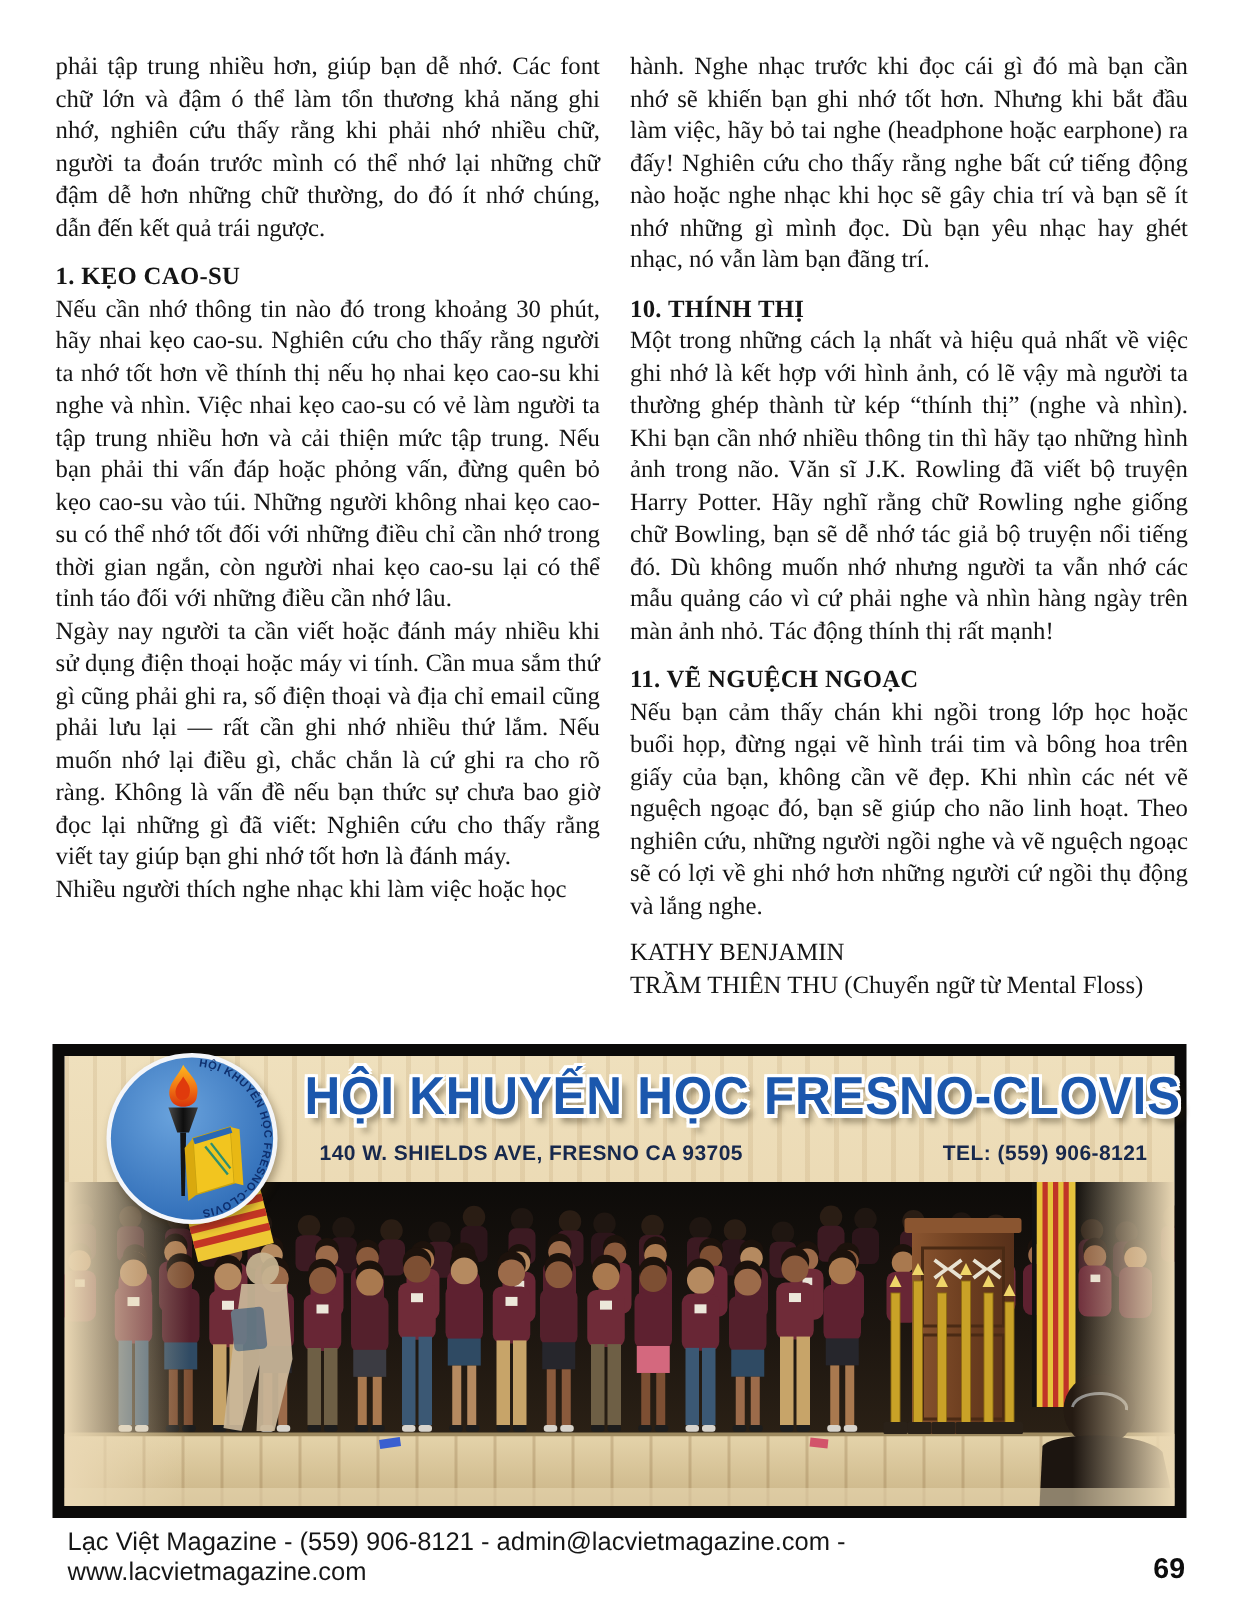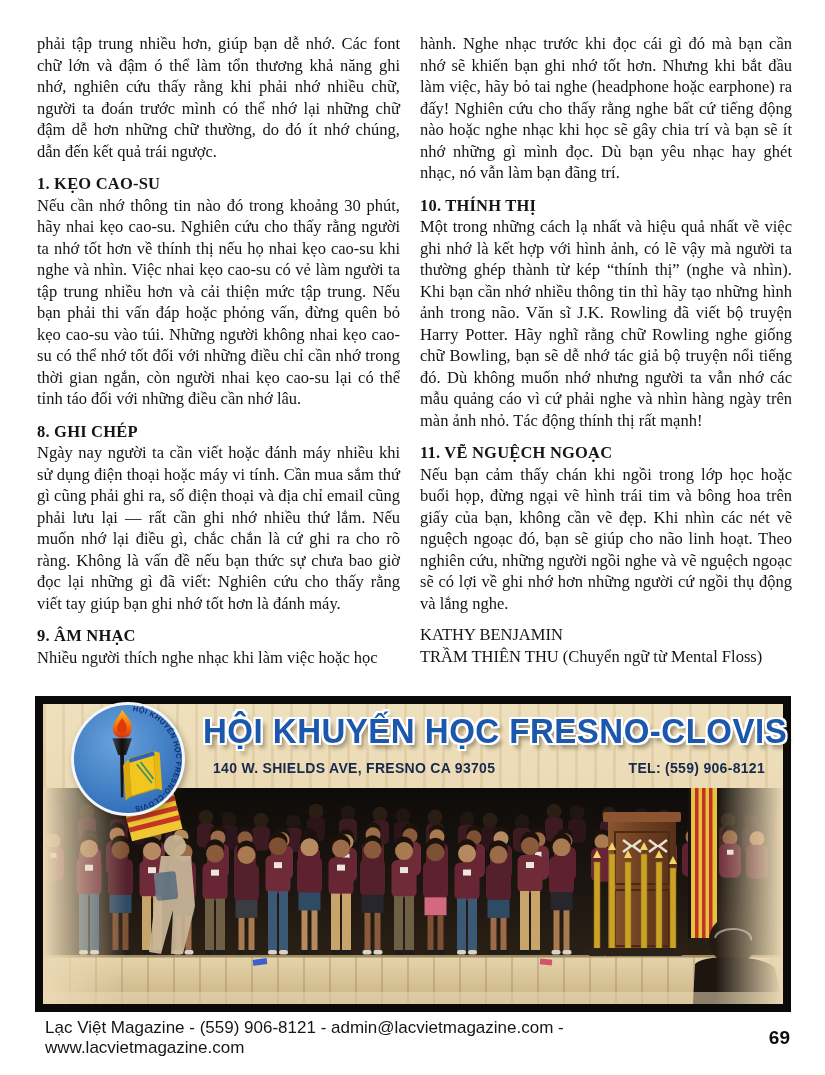--- a/index.html
+++ b/index.html
@@ -32,37 +32,35 @@
   .ad-subrow{position:absolute;left:170px;right:18px;top:56px;display:flex;
              justify-content:space-between;font-family:"Liberation Sans",sans-serif;
              font-weight:700;font-size:14px;color:#17284c;letter-spacing:.3px;}
   .logo{position:absolute;left:26px;top:-4px;width:118px;height:118px;z-index:6;
         filter:drop-shadow(2px 3px 3px rgba(50,35,10,.35));}
   .photo{position:absolute;left:0;top:84px;width:740px;height:216px;}
   .photo svg{display:block;}
 
   
   .footer{position:absolute;left:45px;right:35px;top:1018px;display:flex;
-          justify-content:space-between;align-items:center;gap:38px;}
+          justify-content:space-between;align-items:flex-end;gap:38px;}
   .footer-info{font-family:"Liberation Sans",sans-serif;font-size:17px;color:#161616;}
   .page-number{font-family:"Liberation Sans",sans-serif;font-weight:700;font-size:19px;color:#0d0d0d;}
 </style>
 </head>
 <body>
 
 <div class="page">
 
   <div class="columns">
     <div class="col">
       <p>phải tập trung nhiều hơn, giúp bạn dễ nhớ. Các font chữ lớn và đậm ó thể làm tổn thương khả năng ghi nhớ, nghiên cứu thấy rằng khi phải nhớ nhiều chữ, người ta đoán trước mình có thể nhớ lại những chữ đậm dễ hơn những chữ thường, do đó ít nhớ chúng, dẫn đến kết quả trái ngược.</p>
       <h3>1. KẸO CAO-SU</h3>
       <p>Nếu cần nhớ thông tin nào đó trong khoảng 30 phút, hãy nhai kẹo cao-su. Nghiên cứu cho thấy rằng người ta nhớ tốt hơn về thính thị nếu họ nhai kẹo cao-su khi nghe và nhìn. Việc nhai kẹo cao-su có vẻ làm người ta tập trung nhiều hơn và cải thiện mức tập trung. Nếu bạn phải thi vấn đáp hoặc phỏng vấn, đừng quên bỏ kẹo cao-su vào túi. Những người không nhai kẹo cao-su có thể nhớ tốt đối với những điều chỉ cần nhớ trong thời gian ngắn, còn người nhai kẹo cao-su lại có thể tỉnh táo đối với những điều cần nhớ lâu.</p>
-      <h3>8. GHI CHÉP</h3>
       <p>Ngày nay người ta cần viết hoặc đánh máy nhiều khi sử dụng điện thoại hoặc máy vi tính. Cần mua sắm thứ gì cũng phải ghi ra, số điện thoại và địa chỉ email cũng phải lưu lại — rất cần ghi nhớ nhiều thứ lắm. Nếu muốn nhớ lại điều gì, chắc chắn là cứ ghi ra cho rõ ràng. Không là vấn đề nếu bạn thức sự chưa bao giờ đọc lại những gì đã viết: Nghiên cứu cho thấy rằng viết tay giúp bạn ghi nhớ tốt hơn là đánh máy.</p>
-      <h3>9. ÂM NHẠC</h3>
       <p>Nhiều người thích nghe nhạc khi làm việc hoặc học</p>
     </div>
     <div class="col">
       <p>hành. Nghe nhạc trước khi đọc cái gì đó mà bạn cần nhớ sẽ khiến bạn ghi nhớ tốt hơn. Nhưng khi bắt đầu làm việc, hãy bỏ tai nghe (headphone hoặc earphone) ra đấy! Nghiên cứu cho thấy rằng nghe bất cứ tiếng động nào hoặc nghe nhạc khi học sẽ gây chia trí và bạn sẽ ít nhớ những gì mình đọc. Dù bạn yêu nhạc hay ghét nhạc, nó vẫn làm bạn đãng trí.</p>
       <h3>10. THÍNH THỊ</h3>
       <p>Một trong những cách lạ nhất và hiệu quả nhất về việc ghi nhớ là kết hợp với hình ảnh, có lẽ vậy mà người ta thường ghép thành từ kép “thính thị” (nghe và nhìn). Khi bạn cần nhớ nhiều thông tin thì hãy tạo những hình ảnh trong não. Văn sĩ J.K. Rowling đã viết bộ truyện Harry Potter. Hãy nghĩ rằng chữ Rowling nghe giống chữ Bowling, bạn sẽ dễ nhớ tác giả bộ truyện nổi tiếng đó. Dù không muốn nhớ nhưng người ta vẫn nhớ các mẫu quảng cáo vì cứ phải nghe và nhìn hàng ngày trên màn ảnh nhỏ. Tác động thính thị rất mạnh!</p>
       <h3>11. VẼ NGUỆCH NGOẠC</h3>
       <p>Nếu bạn cảm thấy chán khi ngồi trong lớp học hoặc buổi họp, đừng ngại vẽ hình trái tim và bông hoa trên giấy của bạn, không cần vẽ đẹp. Khi nhìn các nét vẽ nguệch ngoạc đó, bạn sẽ giúp cho não linh hoạt. Theo nghiên cứu, những người ngồi nghe và vẽ nguệch ngoạc sẽ có lợi về ghi nhớ hơn những người cứ ngồi thụ động và lắng nghe.</p>
       <div class="byline">
         <div>KATHY BENJAMIN</div>

